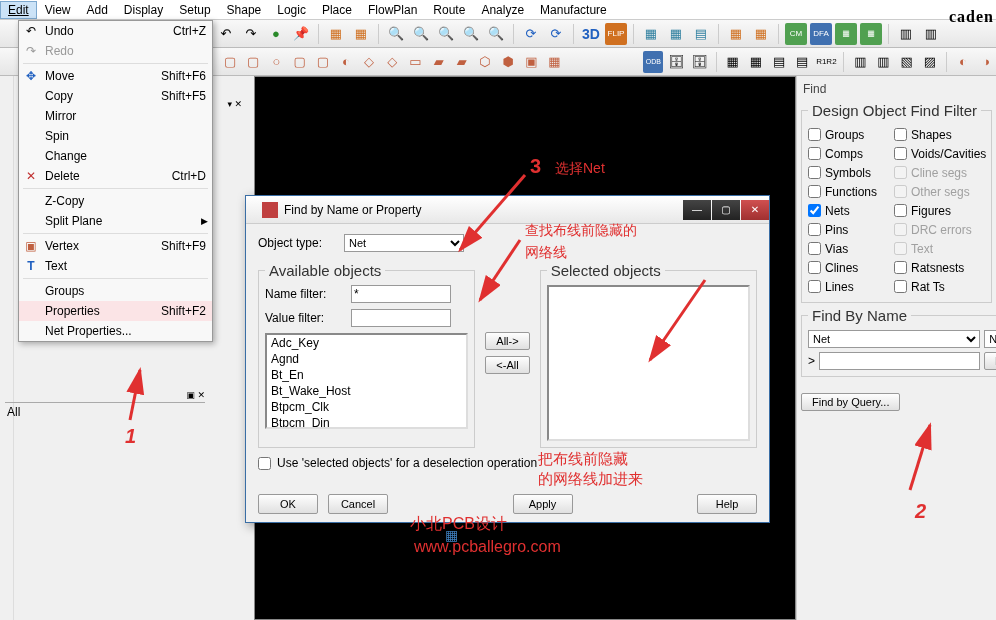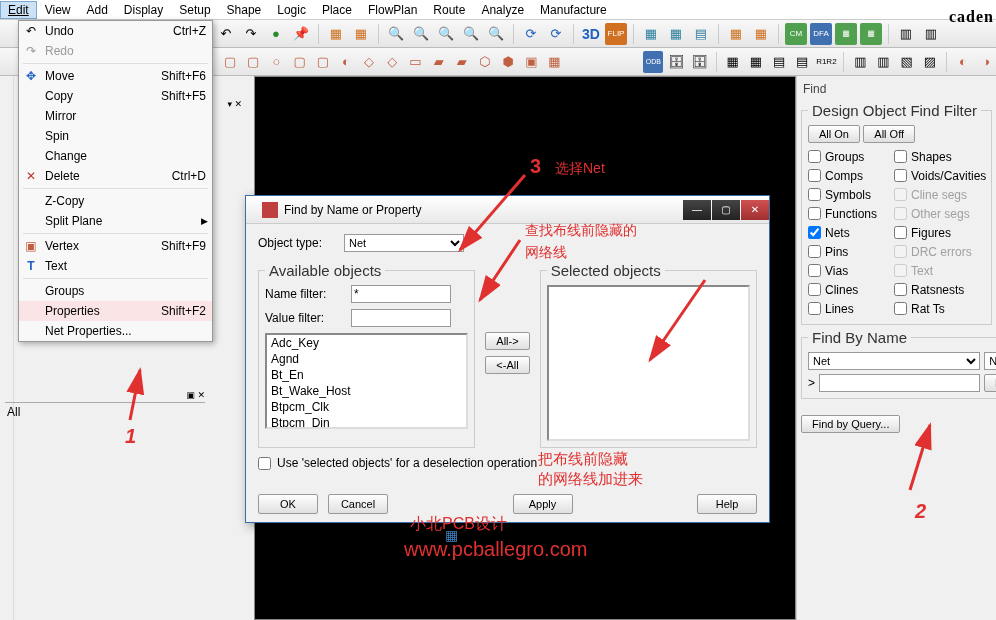--- a/index.html
+++ b/index.html
@@ -229,24 +229,20 @@
   <div class="leftgutter"></div>
   <div style="width:240px"></div>
   <div class="canvas">
     <span style="position:absolute;left:190px;top:450px;color:#4080c0;font-size:14px">▦</span>
   </div>
 
   <div class="rightpanel">
     <div class="rptitle">Find</div>
     <fieldset class="fieldset">
       <legend>Design Object Find Filter</legend>
-      <div style="margin-bottom:4px">
-        <button class="btn">All On</button>
-        <button class="btn">All Off</button>
-      </div>
       <div id="filter-rows">
           <div style="display: flex;">
             <span class="cbcol">
               <label class="cbrow "><input type="checkbox" style="">Groups</label>
             </span>
             <span class="cbcol">
               <label class="cbrow "><input type="checkbox" style="">Shapes</label>
             </span>
           </div>
           <div style="display: flex;">
@@ -400,21 +396,21 @@
   <div style="padding:2px"><span>All</span></div>
 </div>
 
 <div class="annot big" style="left:530px;top:155px">3</div>
 <div class="annot" style="left:555px;top:160px">选择Net</div>
 <div class="annot" style="left:525px;top:222px">查找布线前隐藏的</div>
 <div class="annot" style="left:525px;top:244px">网络线</div>
 <div class="annot" style="left:538px;top:450px;font-size:15px">把布线前隐藏</div>
 <div class="annot" style="left:538px;top:470px;font-size:15px">的网络线加进来</div>
 <div class="annot" style="left:410px;top:514px;font-size:16px">小北PCB设计</div>
-<div class="annot" style="left:404px;top:538px;font-size:20px">www.pcballegro.com</div>
+<div class="annot" style="left:414px;top:538px;font-size:16px">www.pcballegro.com</div>
 <div class="annot big" style="left:125px;top:425px;font-style:italic">1</div>
 <div class="annot big" style="left:915px;top:500px;font-style:italic">2</div>
 
 <svg class="arrow-svg" style="left:0;top:0" width="996" height="620">
   <defs>
       <marker id="ah" markerWidth="10" markerHeight="10" refX="8" refY="3" orient="auto">
         <path d="M0,0 L0,6 L9,3 z" fill="#e03030"></path>
       </marker>
     </defs>
   <line x1="130" y1="420" x2="140" y2="370" stroke="#e03030" stroke-width="3" marker-end="url(#ah)"></line>

